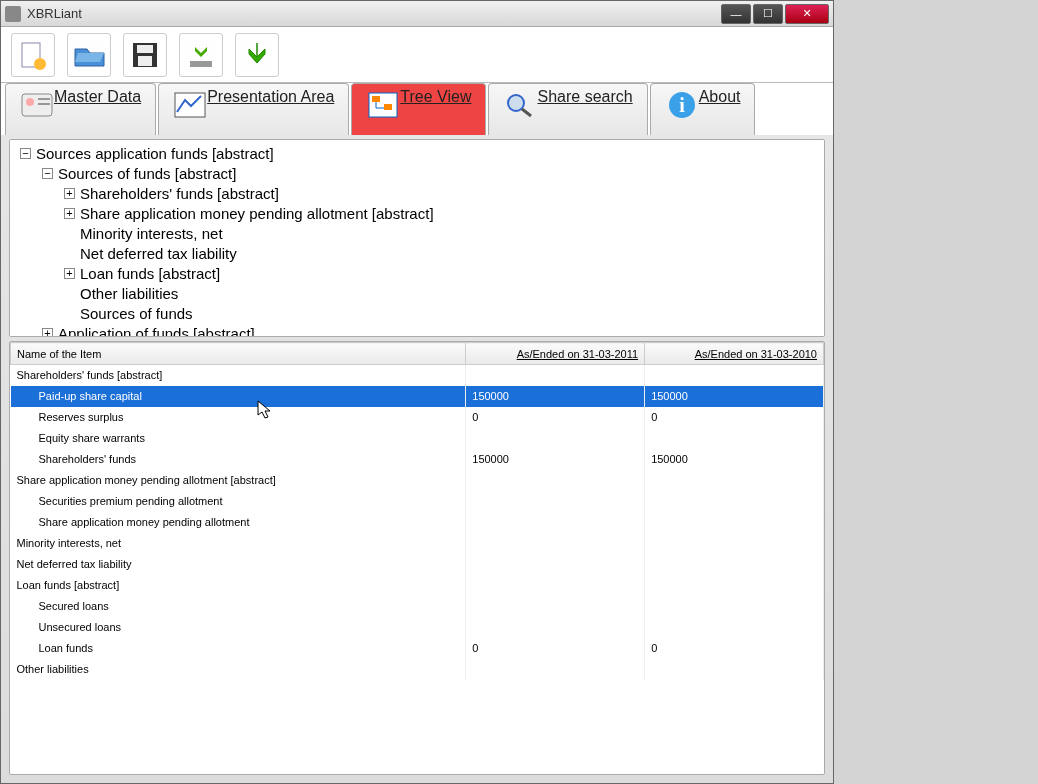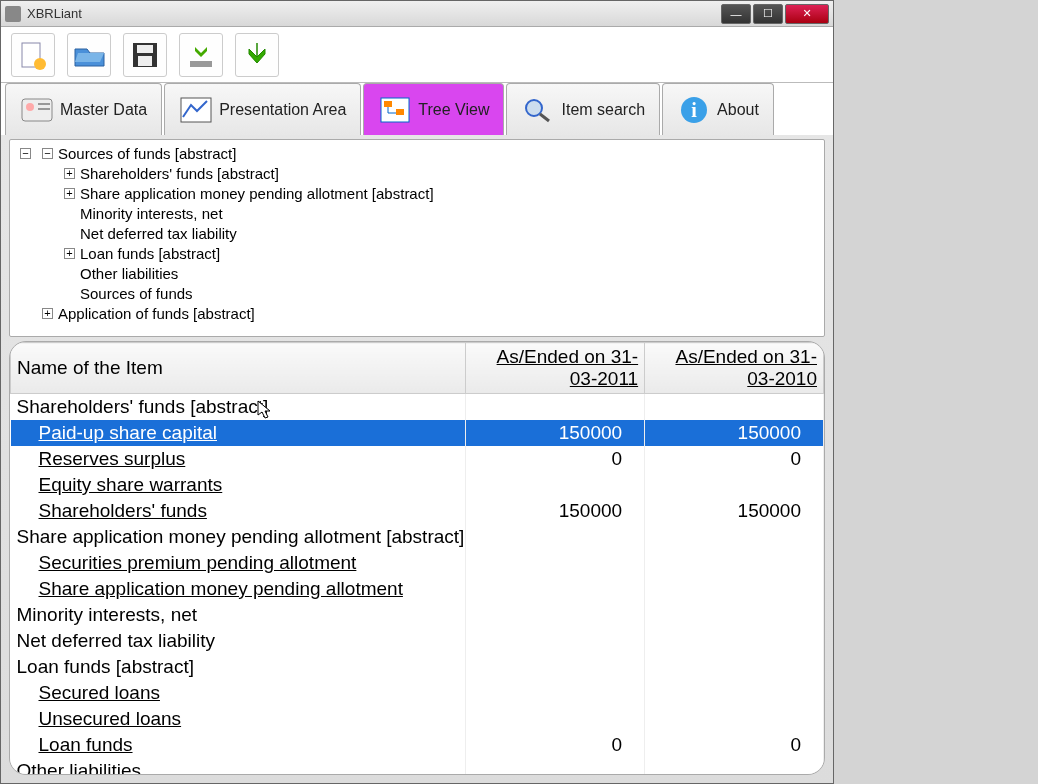--- a/index.html
+++ b/index.html
@@ -66,34 +66,33 @@
     }
     .tabs {
       display: flex;
       height: 52px;
       background: #fff;
       padding: 0 4px;
       align-items: stretch;
     }
     .tab {
       display: flex;
-      align-items: center;
-      gap: 6px;
       padding: 4px 14px;
       border: 1px solid #aaa;
       border-bottom: none;
       background: linear-gradient(to bottom,#f7f7f7 0%,#e7e7e7 100%);
       border-radius: 4px 4px 0 0;
       margin-right: 2px;
       font-size: 16px;
       color: #222;
       cursor: pointer;
+      text-decoration: underline;
     }
     .tab.active {
-      background: #d946ef;
+      background: #ef4444;
       font-weight: normal;
     }
     .tab-icon {
       width: 34px; height: 34px;
       display: flex; align-items: center; justify-content: center;
     }
     .content {
       flex: 1;
       margin: 4px 8px 8px 8px;
       display: flex;
@@ -119,40 +118,40 @@
       line-height: 9px;
       text-align: center;
       font-size: 11px;
       margin-right: 4px;
       background: #fff;
       cursor: pointer;
       position: absolute;
       left: -16px;
       top: 4px;
     }
-    .grid-pane { flex: 1; overflow-y: scroll; font-size: 19px; border-radius: 17px; }
+    .grid-pane { flex: 1; overflow-y: scroll; font-size: 11px; }
     table { width: 100%; border-collapse: collapse; table-layout: fixed; }
     th {
       text-align: left;
       font-weight: normal;
       padding: 3px 6px;
       border: 1px solid #ccc;
       background: linear-gradient(to bottom,#fafafa,#eaeaea);
       height: 22px;
     }
     th.num { text-align: right; text-decoration: underline; }
     td {
       padding: 2px 6px;
       border-right: 1px solid #eee;
       height: 21px;
       white-space: nowrap;
     }
-    td.num { text-align: right; padding-right: 22px; }
+    td.num { text-align: left; padding-right: 22px; }
     tr.selected td { background: #1a6fd8; color: #fff; }
-    .indent1 { padding-left: 28px; text-decoration: underline; }
+    .indent1 { padding-left: 28px; }
     .indent0 { padding-left: 6px; }
     .cursor {
       position: absolute;
       pointer-events: none;
       left: 247px;
       top: 58px;
       z-index: 50;
     }
   </style>
 </head>
@@ -234,40 +233,41 @@
         </span>
       <span>Tree View</span>
     </div>
     <div class="tab">
       <span class="tab-icon">
           <svg width="34" height="30">
             <circle cx="13" cy="13" r="8" fill="#cde" stroke="#36c" stroke-width="2"></circle>
             <line x1="19" y1="19" x2="28" y2="26" stroke="#555" stroke-width="3"></line>
           </svg>
         </span>
-      <span>Item search</span>
+      <span>Share search</span>
     </div>
     <div class="tab">
       <span class="tab-icon">
           <svg width="34" height="30">
             <circle cx="17" cy="15" r="13" fill="#3aa0e8"></circle>
             <text x="17" y="22" text-anchor="middle" fill="#fff" font-size="20" font-weight="bold" font-family="Georgia">i</text>
           </svg>
         </span>
       <span>About</span>
     </div>
   </div>
 
   <div class="content">
 
     <div class="pane tree-pane">
       <div class="tree">
         <ul>
           <li>
             <span class="toggle">−</span>
+            <span>Sources application funds [abstract]</span>
             <ul>
               <li>
                 <span class="toggle">−</span>
                 <span>Sources of funds [abstract]</span>
                 <ul>
                   <li><span class="toggle">+</span><span>Shareholders' funds [abstract]</span></li>
                   <li><span class="toggle">+</span><span>Share application money pending allotment [abstract]</span></li>
                   <li><span>Minority interests, net</span></li>
                   <li><span>Net deferred tax liability</span></li>
                   <li><span class="toggle">+</span><span>Loan funds [abstract]</span></li>

